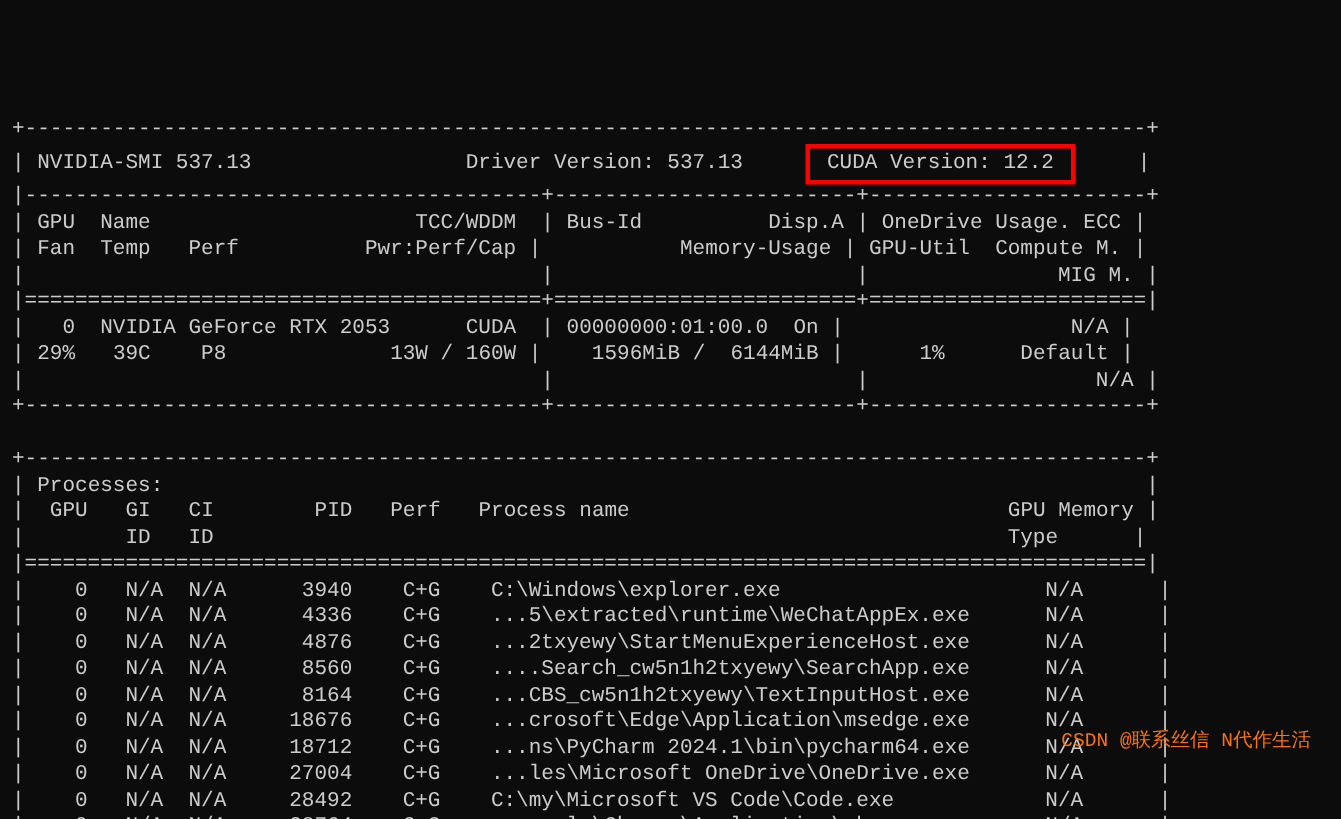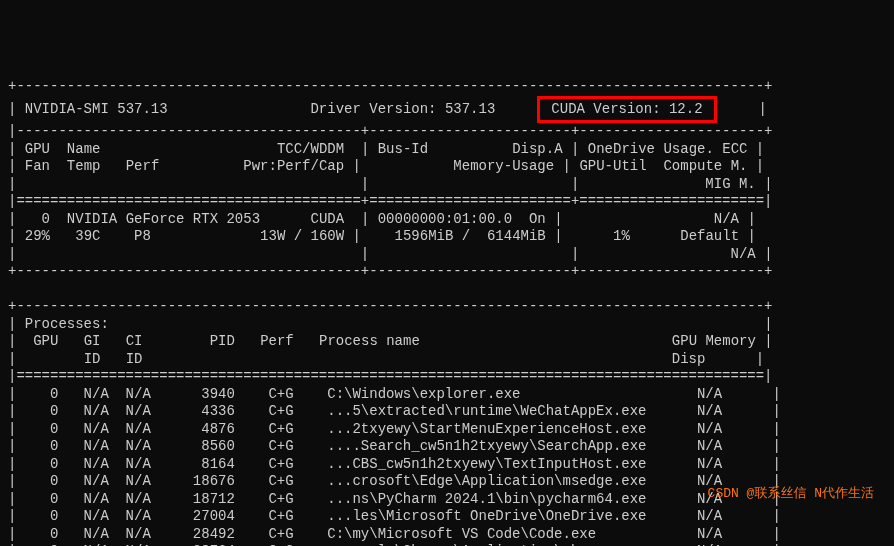--- a/index.html
+++ b/index.html
@@ -48,21 +48,21 @@
 <span class="line">|                                         |                        |               <span>MIG M.</span> |</span>
 <span class="line">|=========================================+========================+======================|</span>
 <span class="line">|   <span>0</span>  <span>NVIDIA GeForce RTX 2053</span>      <span>CUDA</span>  | <span>00000000:01:00.0</span>  <span>On</span> |                  <span>N/A</span> |</span>
 <span class="line">| <span>29%</span>   <span>39C</span>    <span>P8</span>             <span>13W / 160W</span> |    <span>1596MiB /  6144MiB</span> |      <span>1%</span>      <span>Default</span> |</span>
 <span class="line">|                                         |                        |                  <span>N/A</span> |</span>
 <span class="line">+-----------------------------------------+------------------------+----------------------+</span>
 <span class="line">                                                                                         </span>
 <span class="line">+-----------------------------------------------------------------------------------------+</span>
 <span class="line">| <span>Processes:</span>                                                                              |</span>
 <span class="line">|  <span>GPU</span>   <span>GI</span>   <span>CI</span>        <span>PID</span>   <span>Perf</span>   <span>Process name</span>                              <span>GPU Memory</span> |</span>
-<span class="line">|        <span>ID</span>   <span>ID</span>                                                               <span>Disp</span>      |</span>
+<span class="line">|        <span>ID</span>   <span>ID</span>                                                               <span>Type</span>      |</span>
 <span class="line">|=========================================================================================|</span>
 <div id="process-rows"><span class="line">|    0   N/A  N/A      3940    C+G    C:\Windows\explorer.exe                     N/A      |</span>
 <span class="line">|    0   N/A  N/A      4336    C+G    ...5\extracted\runtime\WeChatAppEx.exe      N/A      |</span>
 <span class="line">|    0   N/A  N/A      4876    C+G    ...2txyewy\StartMenuExperienceHost.exe      N/A      |</span>
 <span class="line">|    0   N/A  N/A      8560    C+G    ....Search_cw5n1h2txyewy\SearchApp.exe      N/A      |</span>
 <span class="line">|    0   N/A  N/A      8164    C+G    ...CBS_cw5n1h2txyewy\TextInputHost.exe      N/A      |</span>
 <span class="line">|    0   N/A  N/A     18676    C+G    ...crosoft\Edge\Application\msedge.exe      N/A      |</span>
 <span class="line">|    0   N/A  N/A     18712    C+G    ...ns\PyCharm 2024.1\bin\pycharm64.exe      N/A      |</span>
 <span class="line">|    0   N/A  N/A     27004    C+G    ...les\Microsoft OneDrive\OneDrive.exe      N/A      |</span>
 <span class="line">|    0   N/A  N/A     28492    C+G    C:\my\Microsoft VS Code\Code.exe            N/A      |</span>

